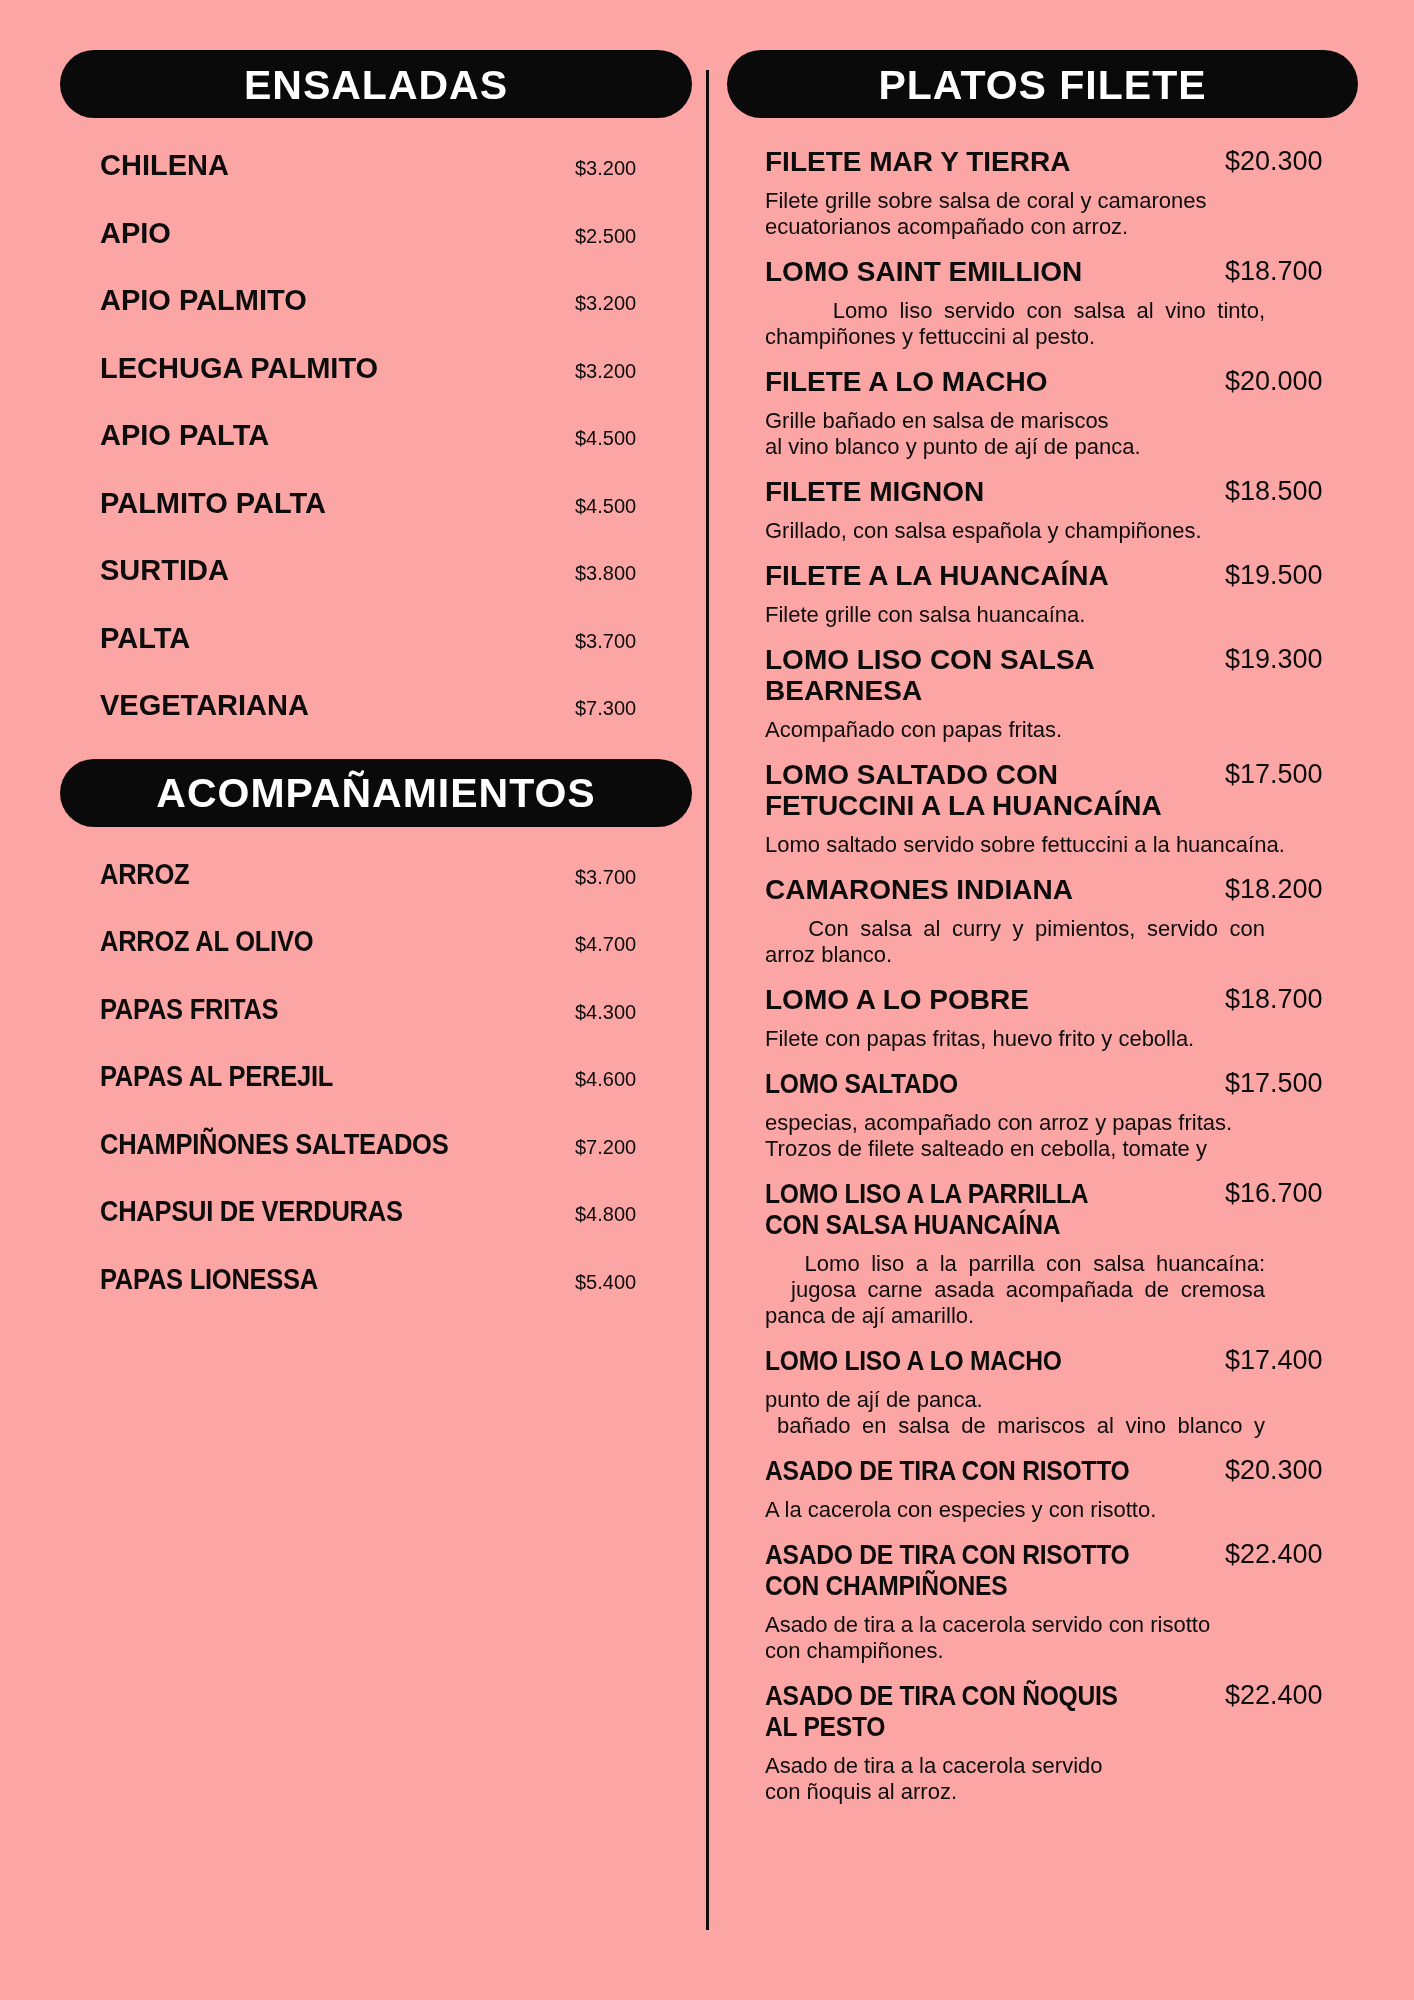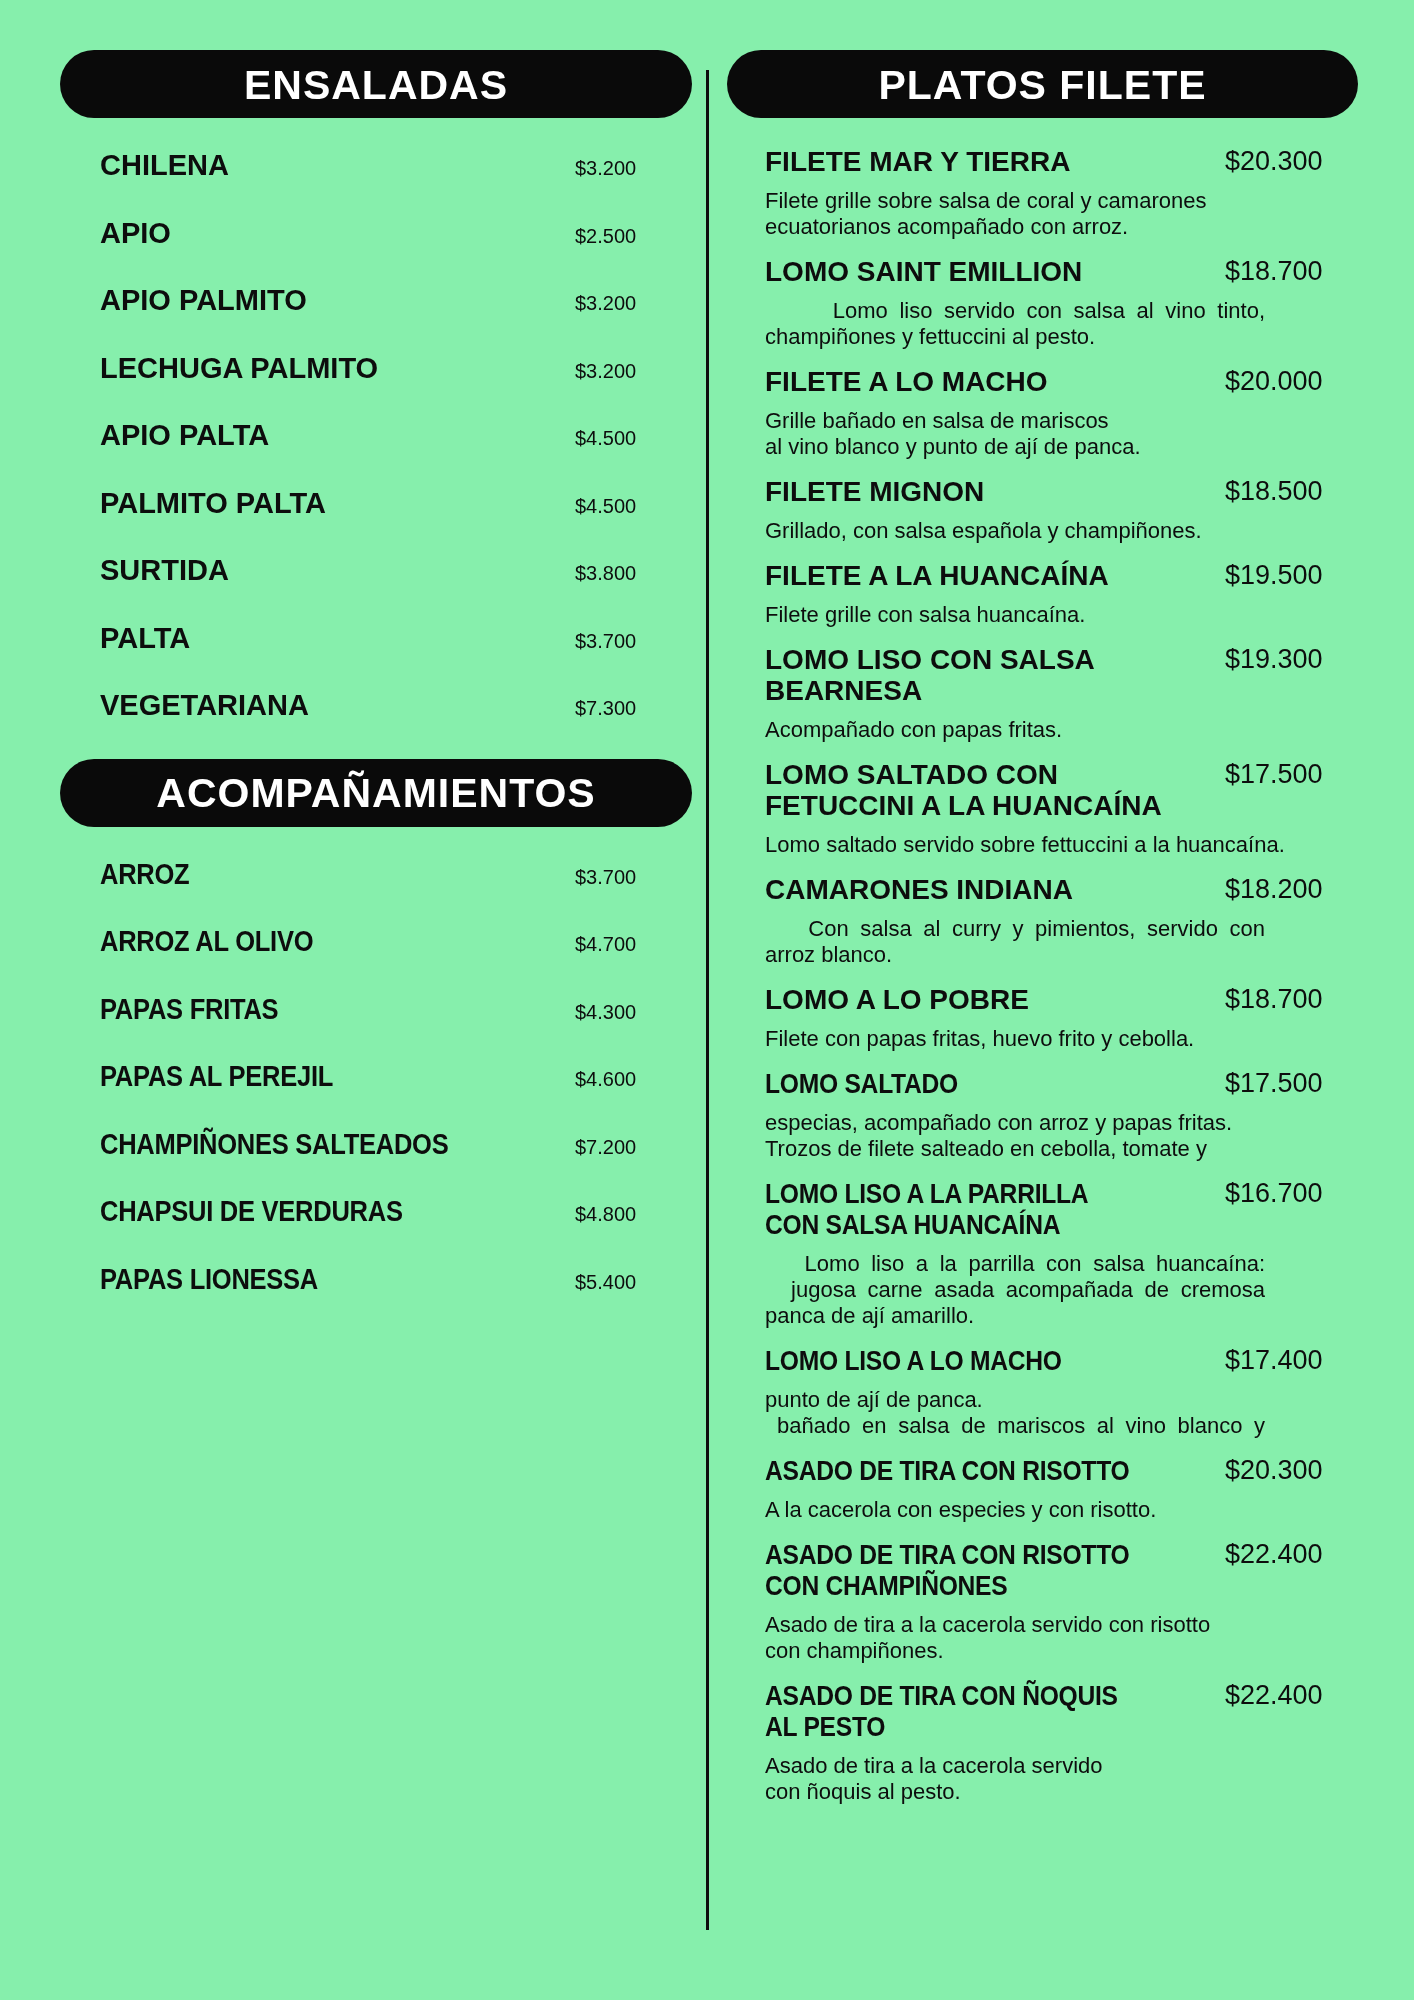--- a/index.html
+++ b/index.html
@@ -2,21 +2,21 @@
 <html><head>
 <meta charset="utf-8">
 <style>
   * { box-sizing: border-box; }
   html, body { margin: 0; padding: 0; background: #fff; }
 
   .page {
     position: relative;
     width: 1414px;
     height: 2000px;
-    background: #86efac;
+    background: #fca5a5;
     color: #0d0d0d;
     font-family: "Liberation Sans", "DejaVu Sans", sans-serif;
     overflow: hidden;
   }
 
   .col { position: absolute; top: 50px; }
   .col-left  { left: 60px;  width: 632px; }
   .col-right { left: 727px; width: 631px; }
 
   .divider {
@@ -345,21 +345,21 @@
           </div>
 
           <div class="ditem">
             <div class="ditem-top">
               <span class="dname condensed">ASADO DE TIRA CON ÑOQUIS
 AL PESTO</span>
               <span class="dprice">$22.400</span>
             </div>
             <p class="ddesc">
               <span class="desc-line">Asado de tira a la cacerola servido</span>
-              <span class="desc-line">con ñoquis al pesto.</span>
+              <span class="desc-line">con ñoquis al arroz.</span>
             </p>
           </div>
 
       </div>
     </section>
 
   </div>
 
 </div>
 

